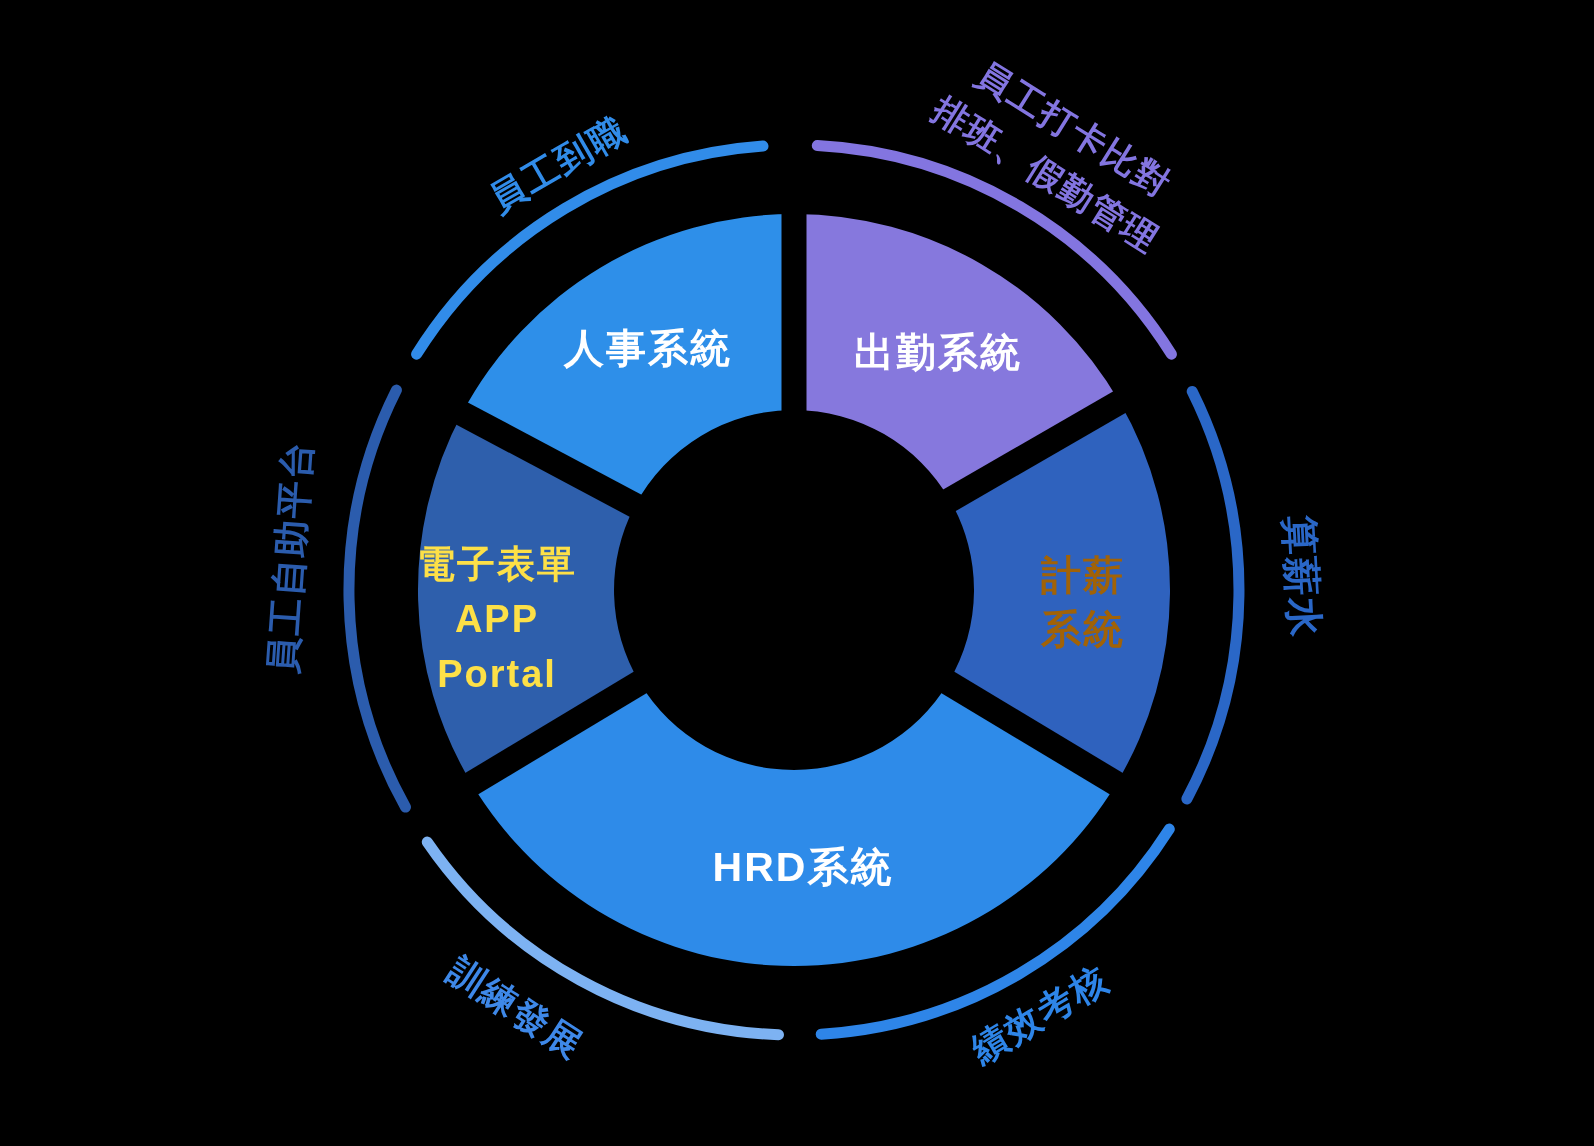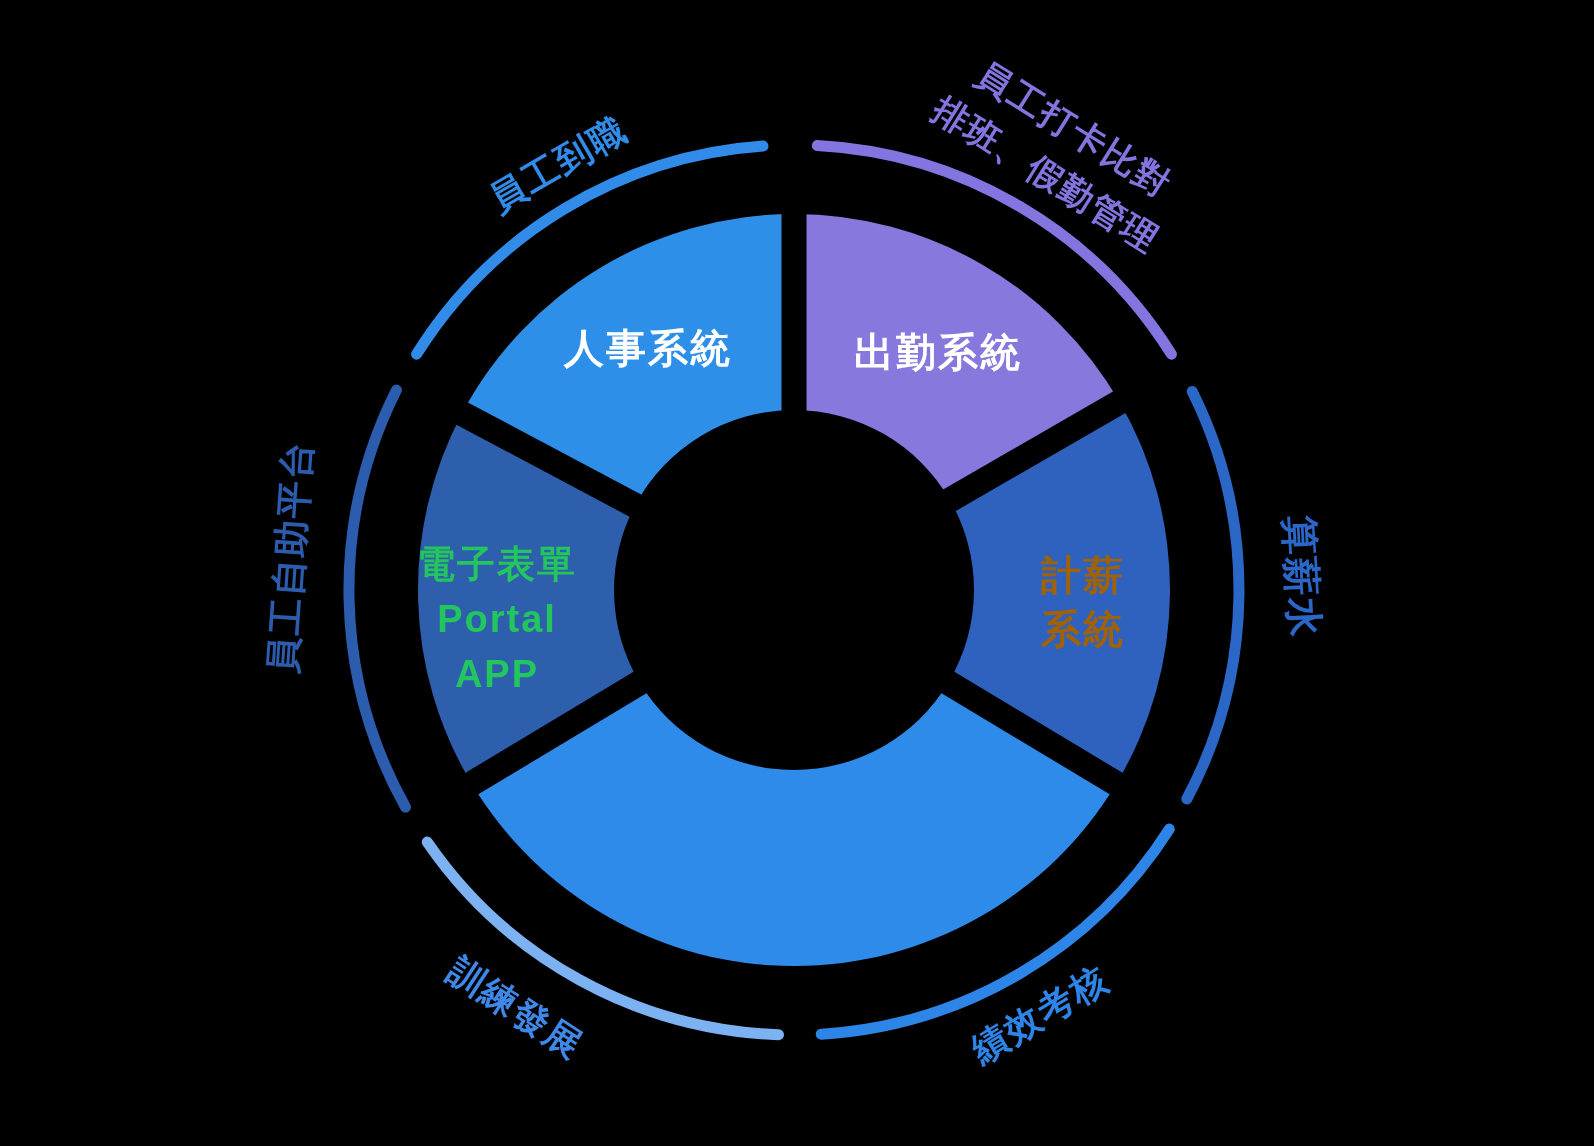--- a/index.html
+++ b/index.html
@@ -39,26 +39,29 @@
     </svg>
 
   <div class="lbl" style="left: 648px; top: 348px; font-size: 40px; color: rgb(255, 255, 255);">
     <div>人事系統</div>
   </div>
 
   <div class="lbl" style="left: 938px; top: 352px; font-size: 40px; color: rgb(255, 255, 255);">
     <div>出勤系統</div>
   </div>
 
-  <div class="lbl" style="left: 497px; top: 620px; font-size: 38px; line-height: 1.45; color: #22c55e;">
+  <div class="lbl" style="left: 497px; top: 620px; font-size: 38px; line-height: 1.45; color: #fde047;">
     <div>電子表單</div>
+    <div>APP</div>
     <div>Portal</div>
-    <div>APP</div>
   </div>
 
+  <div class="lbl" style="left: 803px; top: 868px; font-size: 41px; color: rgb(255, 255, 255);">
+    <div>HRD系統</div>
+  </div>
 
   <div class="lbl" style="left: 1083px; top: 602px; font-size: 40px; line-height: 1.35; color: #a16207;">
     <div>計薪</div>
     <div>系統</div>
   </div>
 
   <div class="lbl" style="left: 558px; top: 164px; --rot: -30deg; font-size: 36px; color: rgb(49, 140, 233);">
     <div>員工到職</div>
   </div>
 

